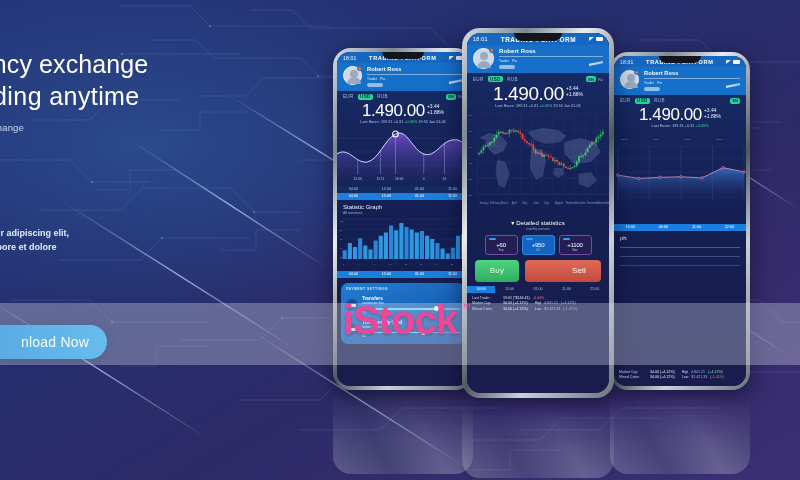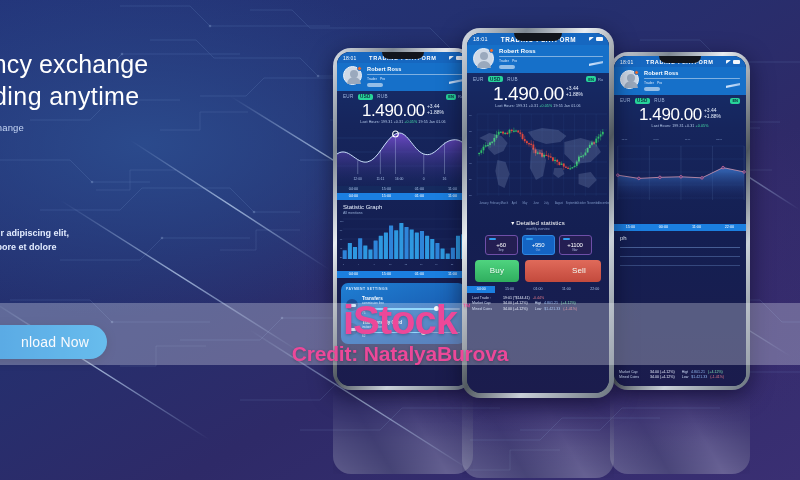--- a/index.html
+++ b/index.html
@@ -1252,16 +1252,15 @@
       </div>
     </div>
   </div>
     </div>
 
   <div class="wm-band"></div>
   <div class="wm-text">
     <div class="wm-istock">
       <span>iStock</span><sup>™</sup>
     </div>
-    <div class="wm-credit">Credit: NatalyaBurova</div>
   </div>
 
 </div>
 
 </body></html>

